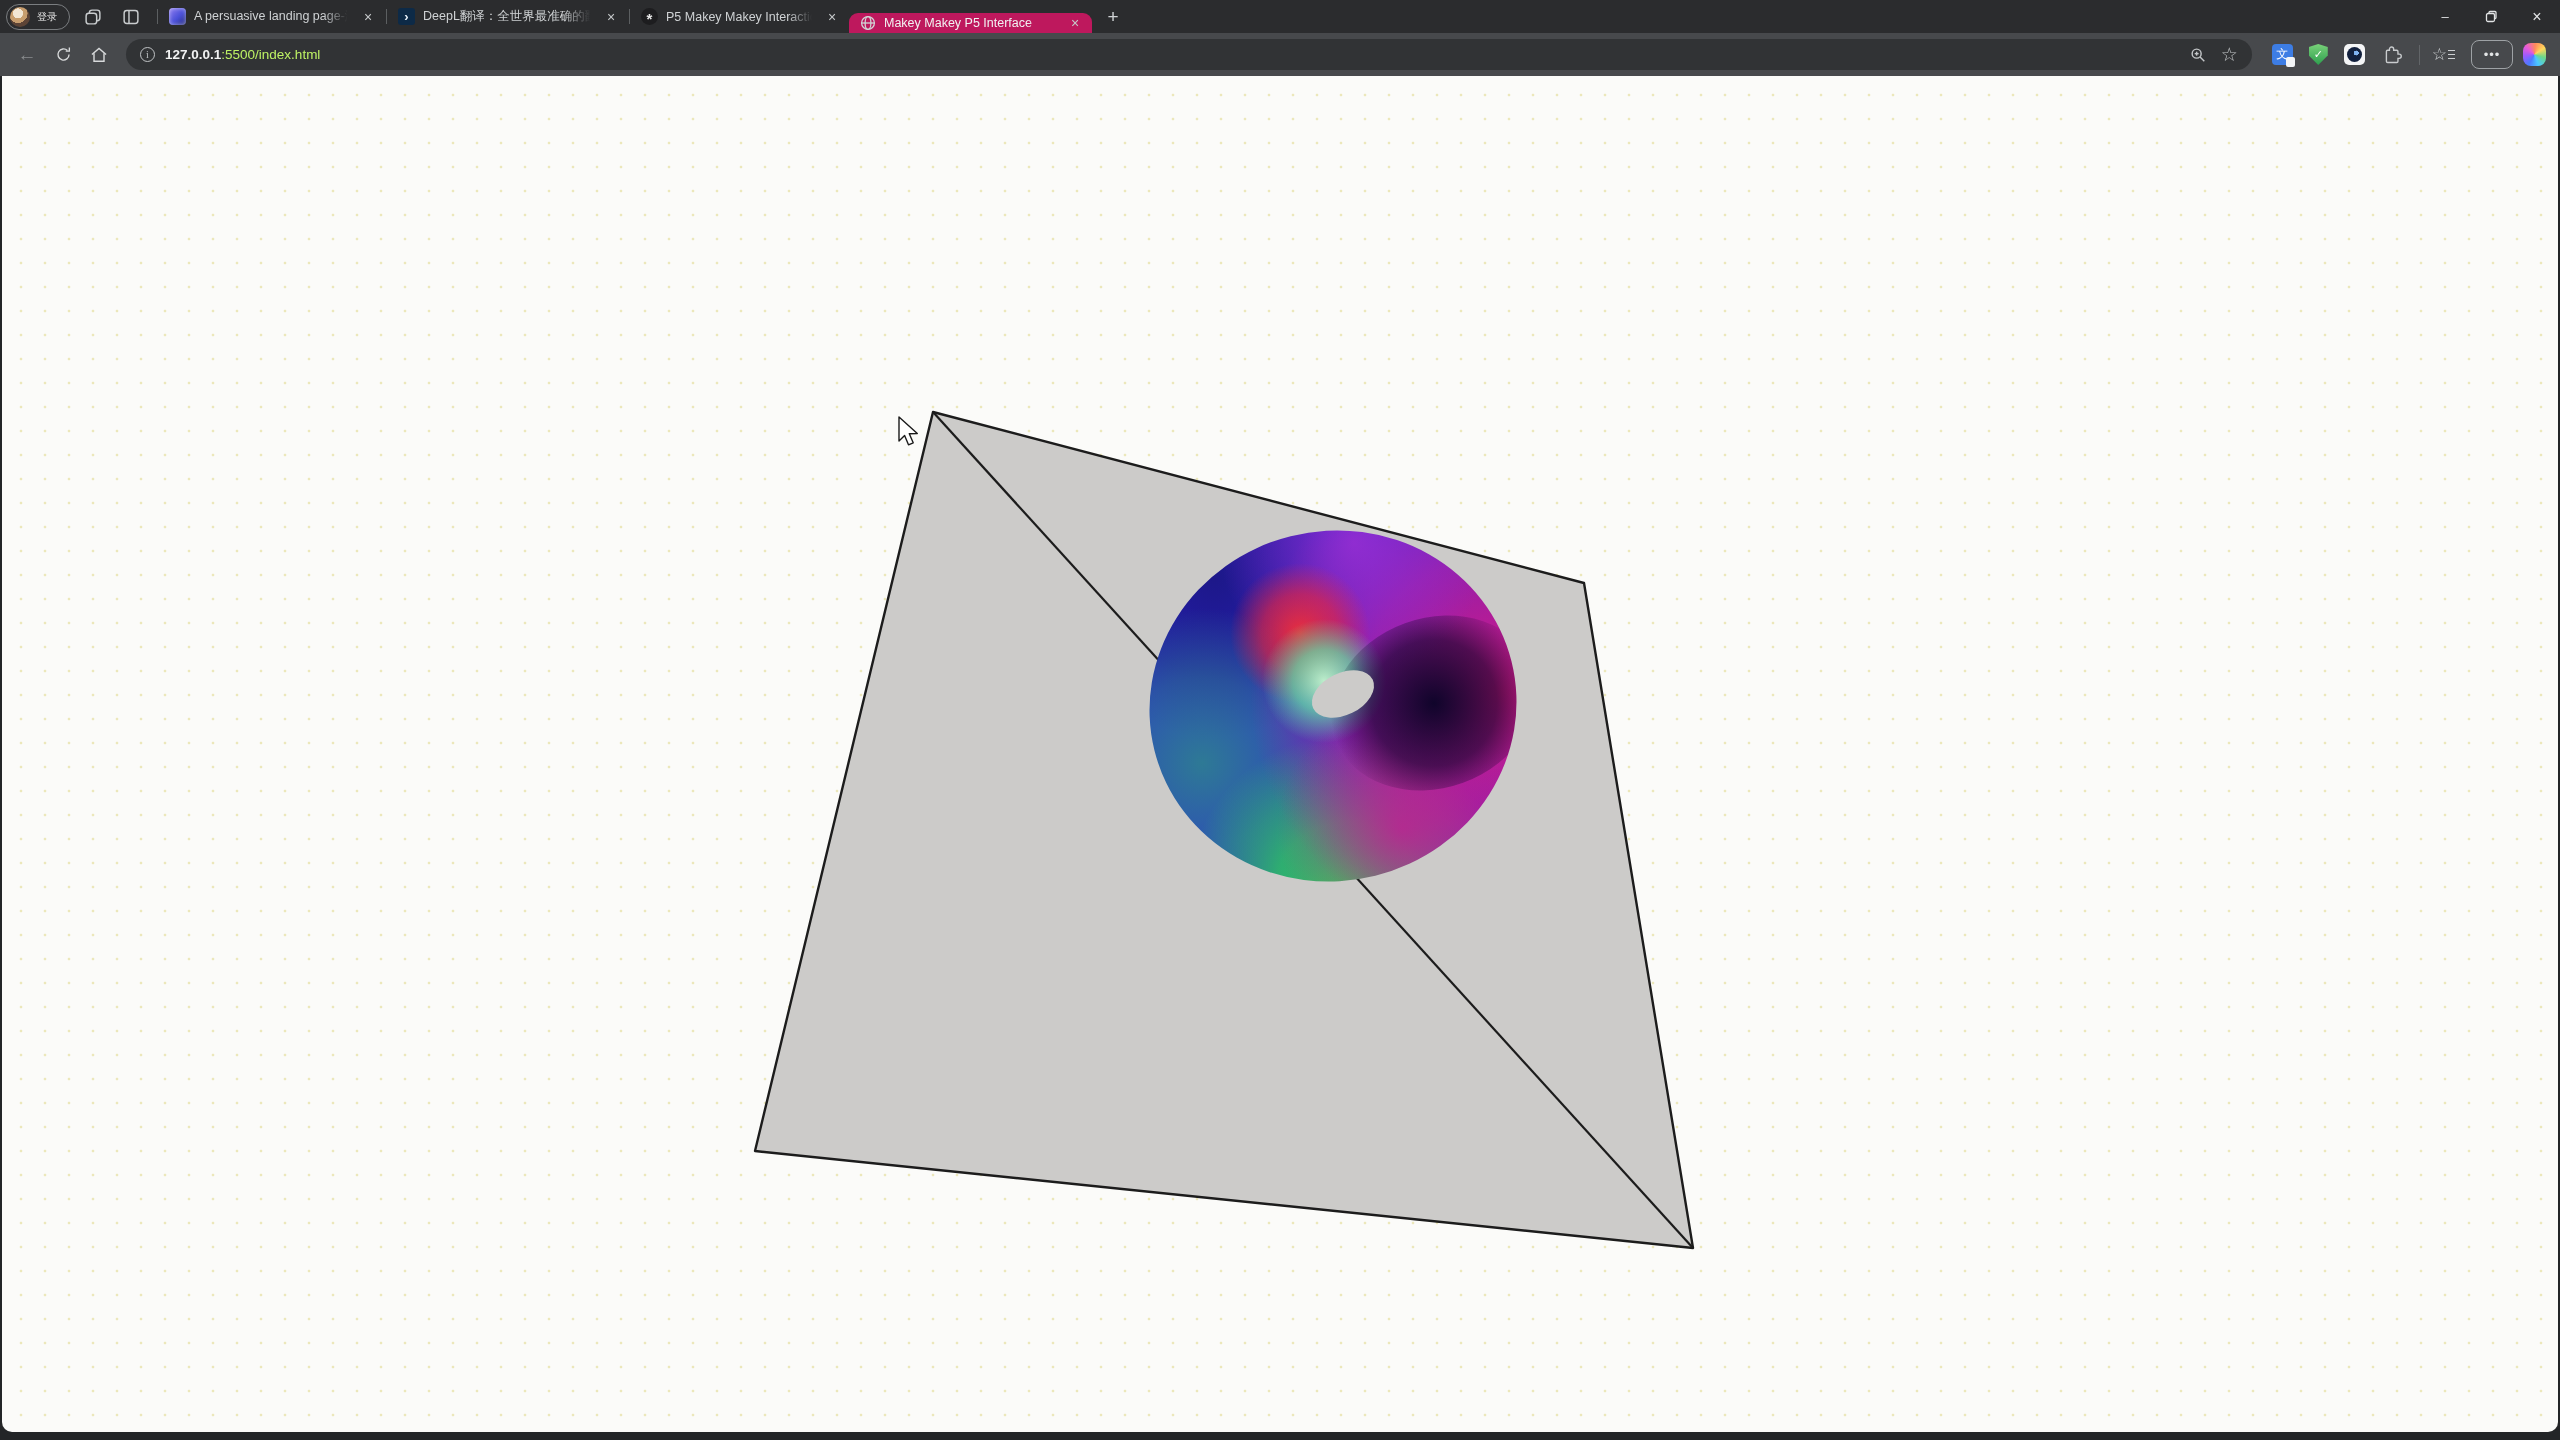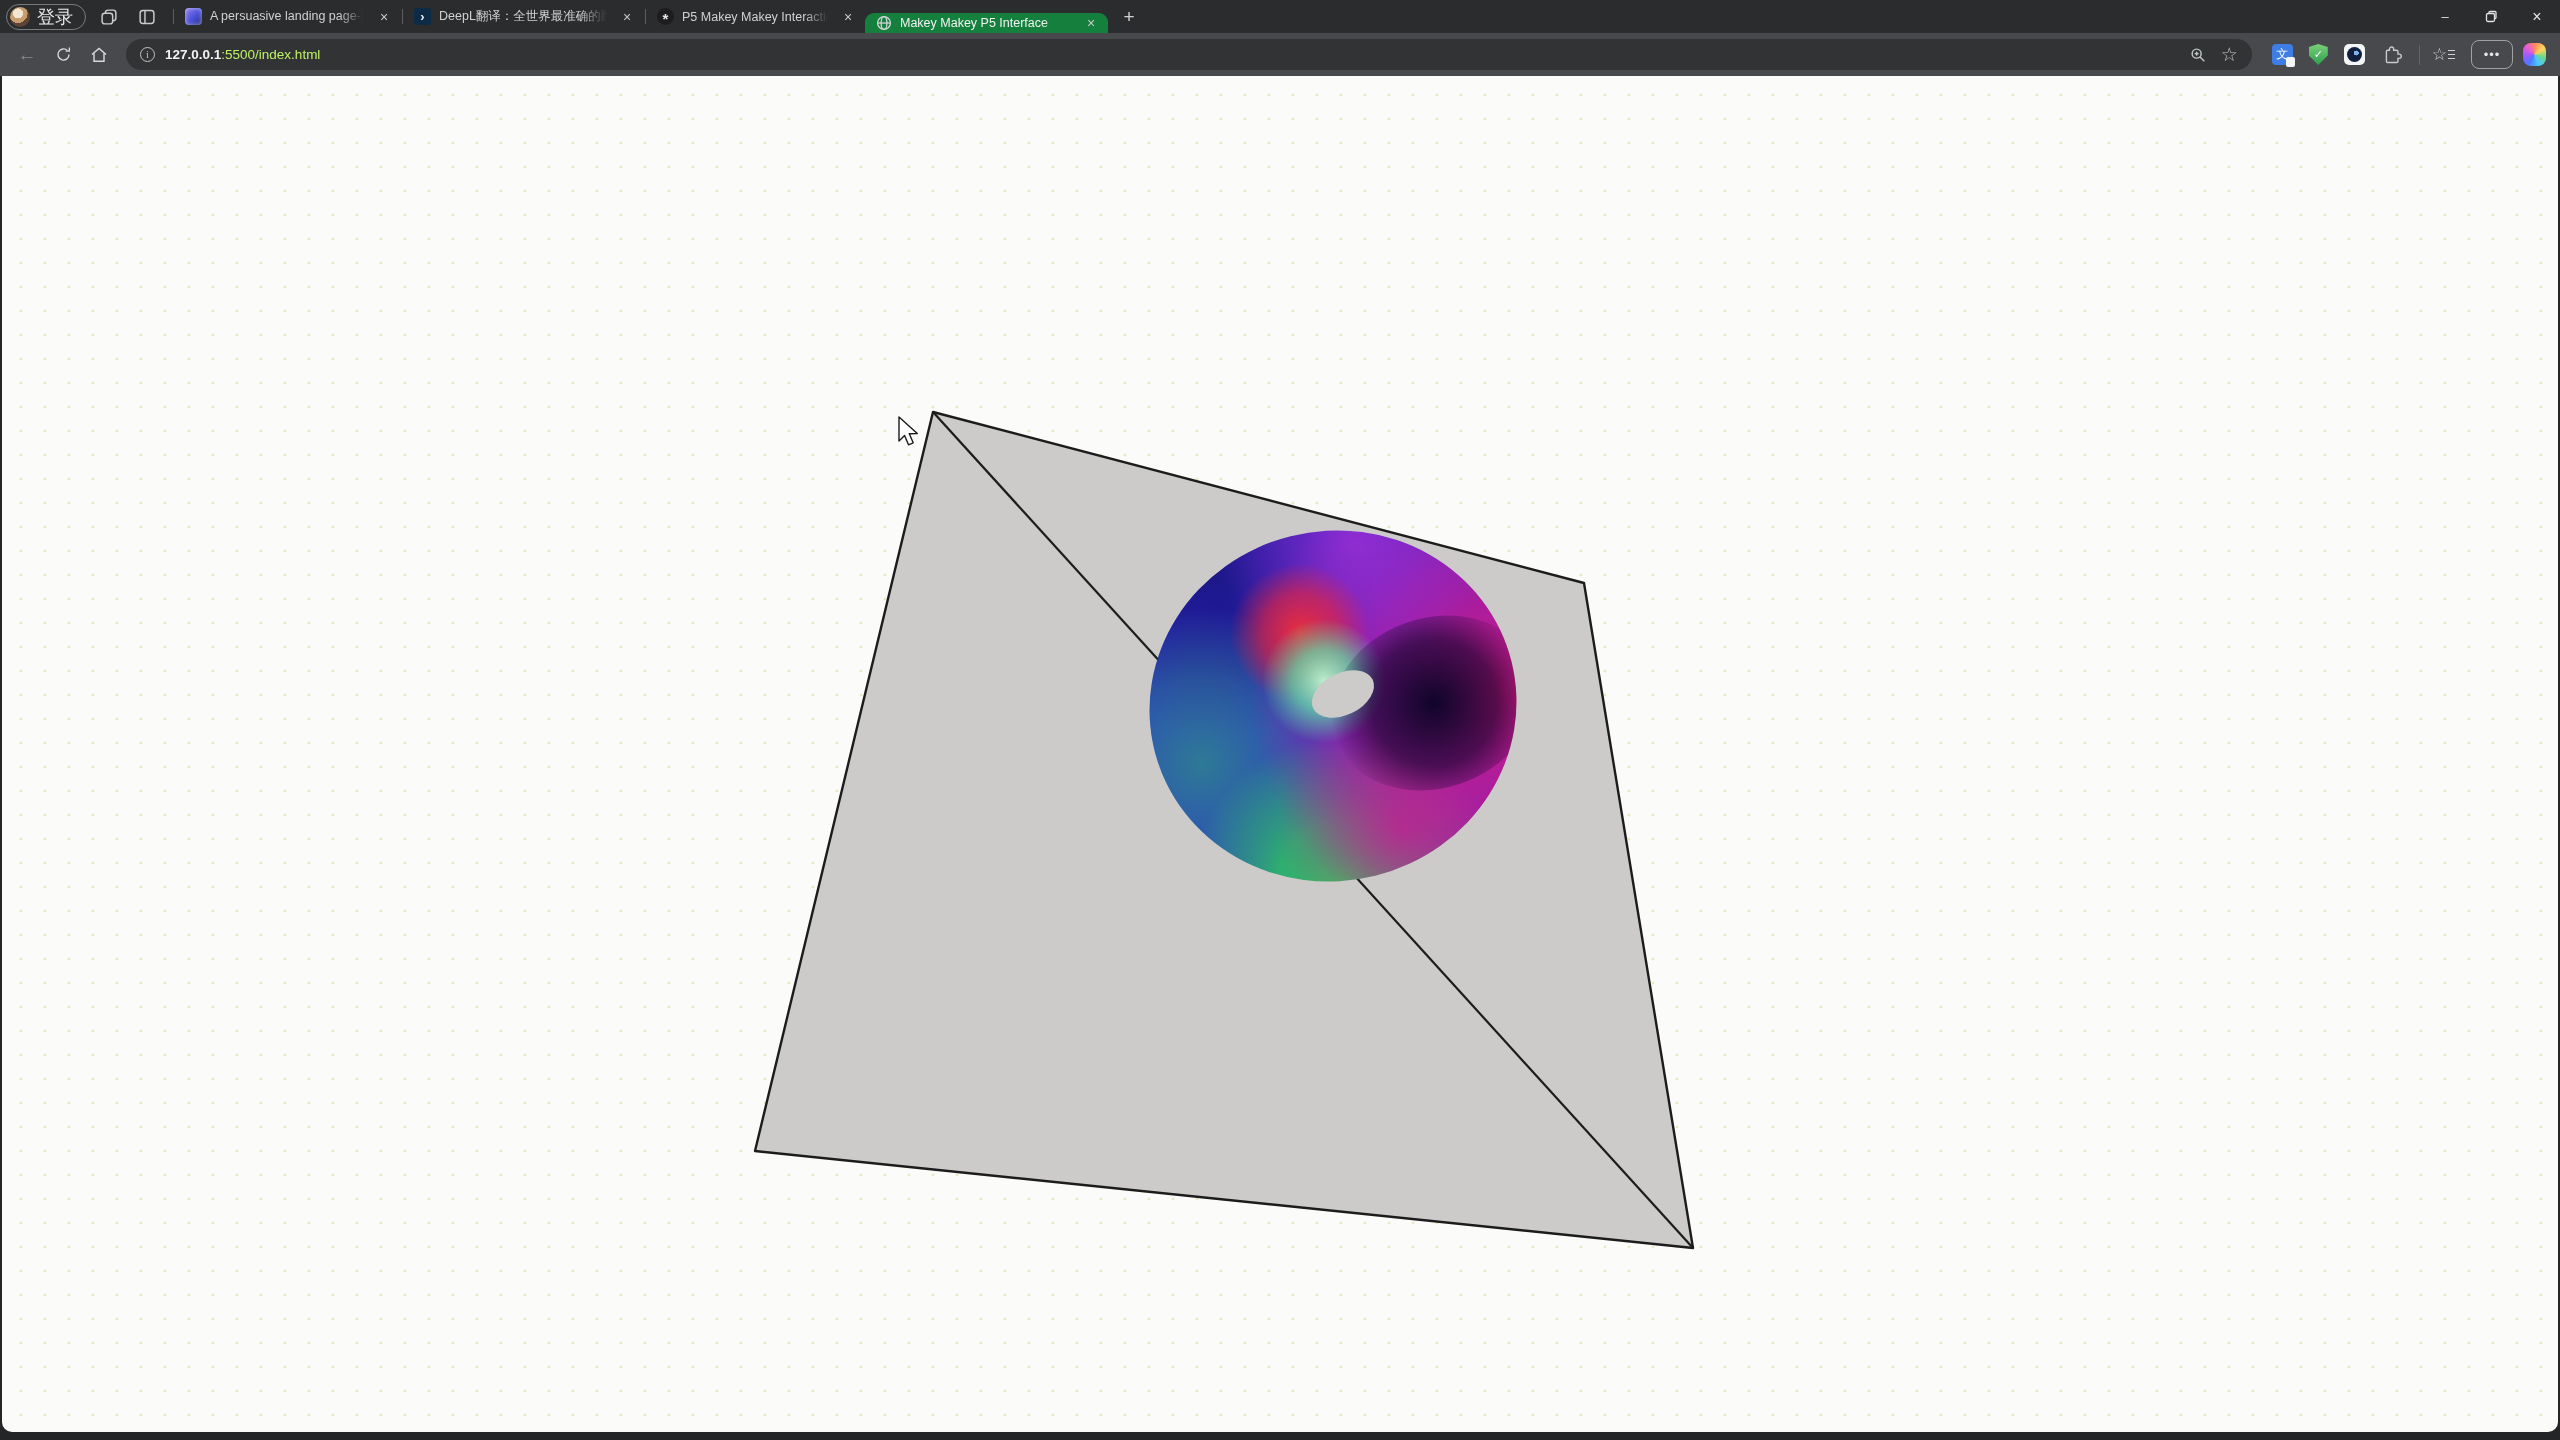--- a/index.html
+++ b/index.html
@@ -11,41 +11,41 @@
     -webkit-font-smoothing:antialiased;
   }
   
   .titlebar {
     height:33px; background:#2b2c2e;
     display:flex; align-items:center; padding-left:6px;
   }
   .profile-chip {
     height:26px; border:1px solid #7a7d80; border-radius:14px;
     display:flex; align-items:center; gap:7px; padding:0 12px 0 3px;
-    color:#e8e8e8; font-size:18px; cursor:default;
+    color:#e8e8e8; font-size:10px; cursor:default;
   }
   .avatar {
     width:20px; height:20px; border-radius:50%;
     background:
       radial-gradient(circle at 40% 32%, #f2e6d4 0 27%, #c89e6e 28% 52%, #5d4436 53% 100%);
   }
   .strip-icon-btn {
     width:30px; height:28px; margin-left:8px;
     display:flex; align-items:center; justify-content:center;
     color:#c9ccce;
   }
   .strip-icon-btn svg { stroke:#c9ccce; fill:none; stroke-width:1.6; }
   .tab-sep { width:1px; height:15px; background:#5c5f61; margin:0 1px; }
   .tabs { display:flex; align-items:stretch; height:100%; margin-left:10px; }
   .tab {
     width:226px; display:flex; align-items:center; gap:8px;
     padding:0 8px 0 10px; color:#cfd2d4; font-size:12.5px; position:relative;
   }
   .tab.active {
-    width:243px; background:#15803d; border-radius:9px 9px 0 0;
+    width:243px; background:#be185d; border-radius:9px 9px 0 0;
     color:#f1f2f2; margin-top:13px;
   }
   .tab-title {
     flex:1; white-space:nowrap; overflow:hidden;
     -webkit-mask-image:linear-gradient(90deg,#000 82%,transparent 98%);
             mask-image:linear-gradient(90deg,#000 82%,transparent 98%);
   }
   .tab-close {
     width:18px; height:18px; border-radius:4px; flex:none;
     display:flex; align-items:center; justify-content:center;

